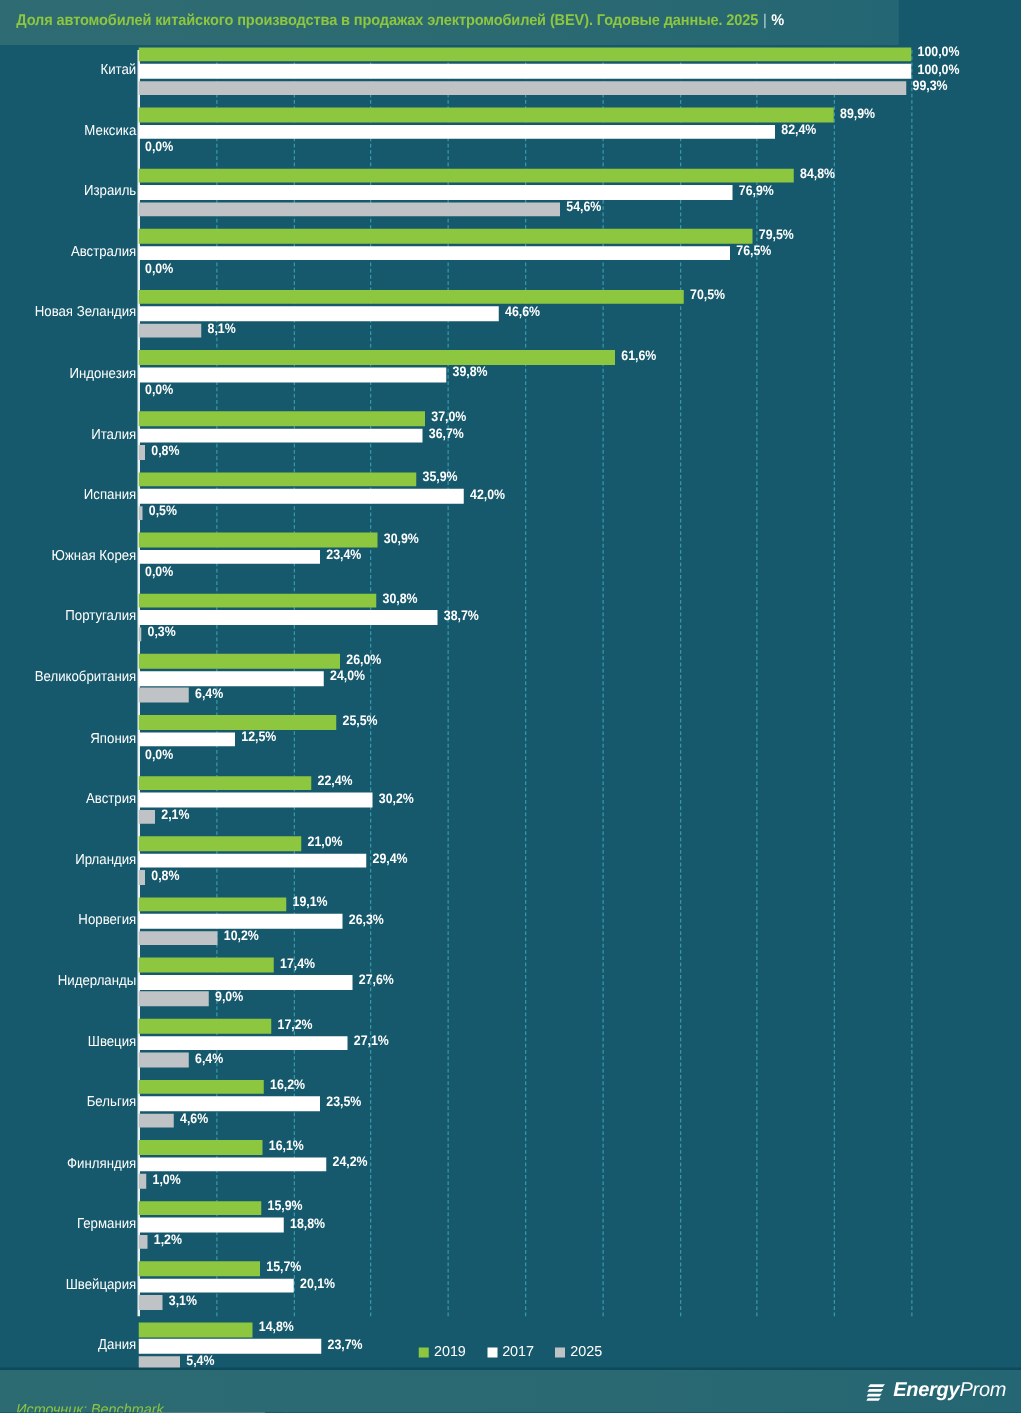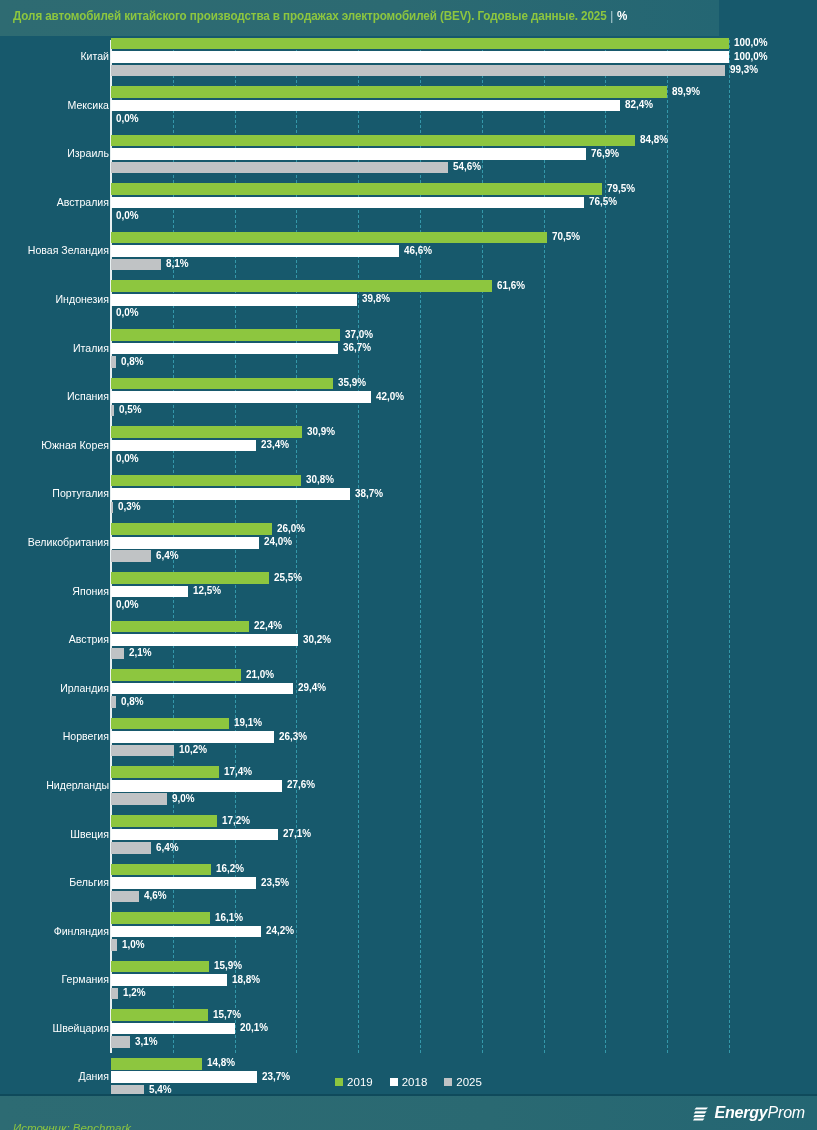--- a/index.html
+++ b/index.html
@@ -584,21 +584,21 @@
         </div>
       </div>
 
     <div class="legend" id="legend">
         <div class="legend-item">
           <span class="legend-swatch c2025"></span>
           <span class="legend-label">2019</span>
         </div>
         <div class="legend-item">
           <span class="legend-swatch c2024"></span>
-          <span class="legend-label">2018</span>
+          <span class="legend-label">2017</span>
         </div>
         <div class="legend-item">
           <span class="legend-swatch c2020"></span>
           <span class="legend-label">2025</span>
         </div>
       </div>
   </div>
 
   <div class="footer-divider"></div>
   <div class="footer">

